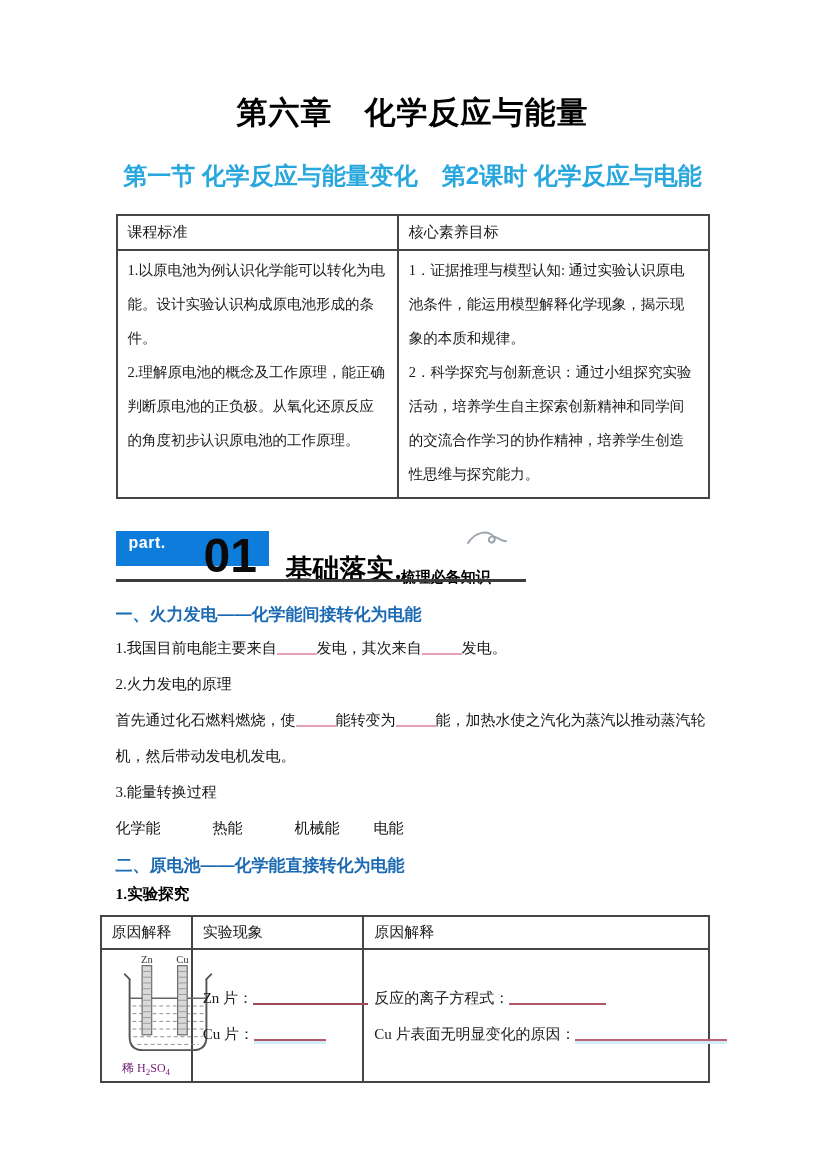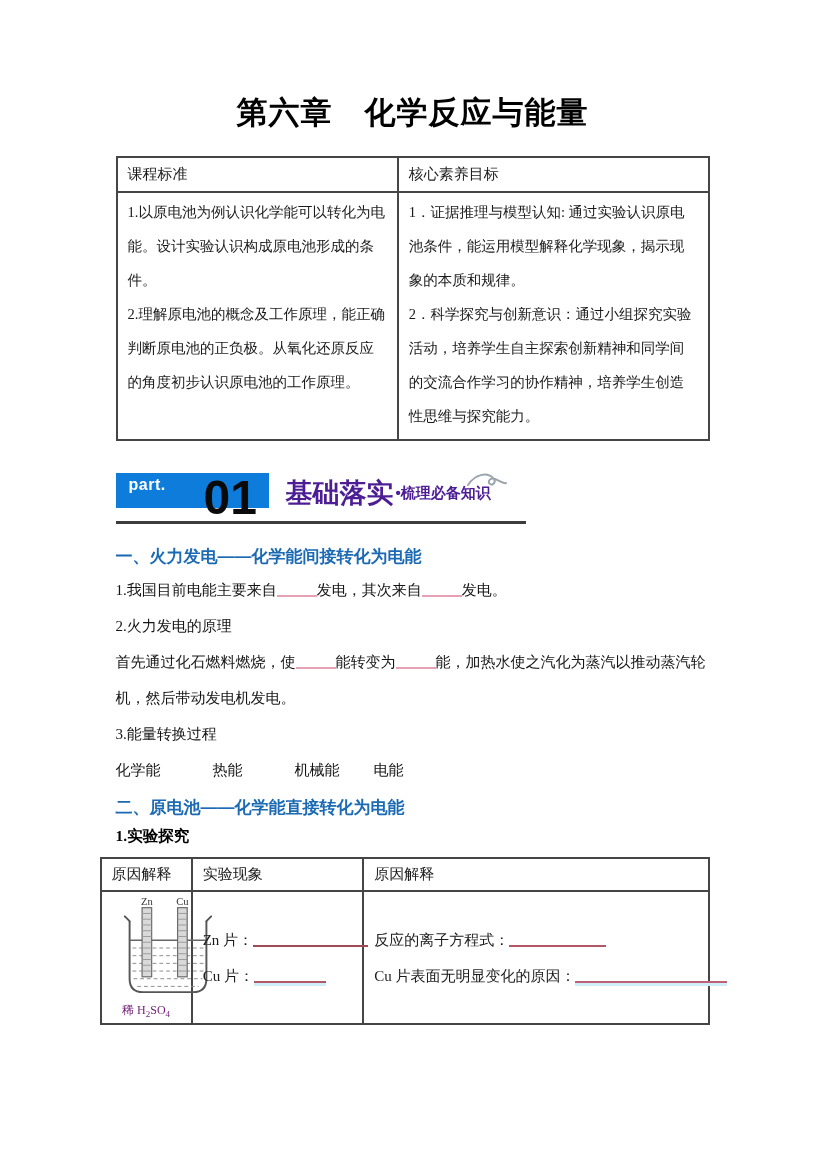--- a/index.html
+++ b/index.html
@@ -65,24 +65,24 @@
     font-size:16px; font-weight:bold; color:#ffffff;
     letter-spacing:0.5px;
     text-align:center;
   }
   .part-number {
     position:absolute; left:88px; top:0px;
     font-family:"Liberation Sans","DejaVu Sans",sans-serif;
     font-size:48px; line-height:50px; font-weight:800; color:#0a0a0a;
   }
   .part-heading {
-    position:absolute; left:170px; top:2px;
-    display:flex; align-items:center;
-    font-family:"Liberation Sans","DejaVu Sans",sans-serif;
-    color:#4c1d95;
+    position:absolute; left:170px; top:20px;
+    display:flex; align-items:flex-end;
+    font-family:"Liberation Sans","DejaVu Sans",sans-serif;
+    color:#000000;
   }
   .part-heading .big { font-size:27px; font-weight:bold; }
   .part-heading .small { font-size:15px; font-weight:bold; margin-left:2px; }
   .swirl { position:absolute; left:350px; top:-4px; }
   .part-rule {
     position:absolute; left:0; top:48px;
     width:410px; height:3px; background:#3c3c3c;
   }
 
   
@@ -128,20 +128,21 @@
   .solution-caption { font-size:12px; color:#701a75; margin-top:-2px; }
   .solution-caption sub { font-size:9px; }
 </style>
 </head>
 <body>
 
 <div class="page">
   <div class="content">
 
     <div class="chapter-title">第六章　化学反应与能量</div>
+    <div class="lesson-title">第一节 化学反应与能量变化　第2课时 化学反应与电能</div>
 
     <table class="std">
       <colgroup>
           <col class="c1">
           <col class="c2">
         </colgroup>
       <tbody>
           <tr>
         <th>课程标准</th>
         <th>核心素养目标</th>

